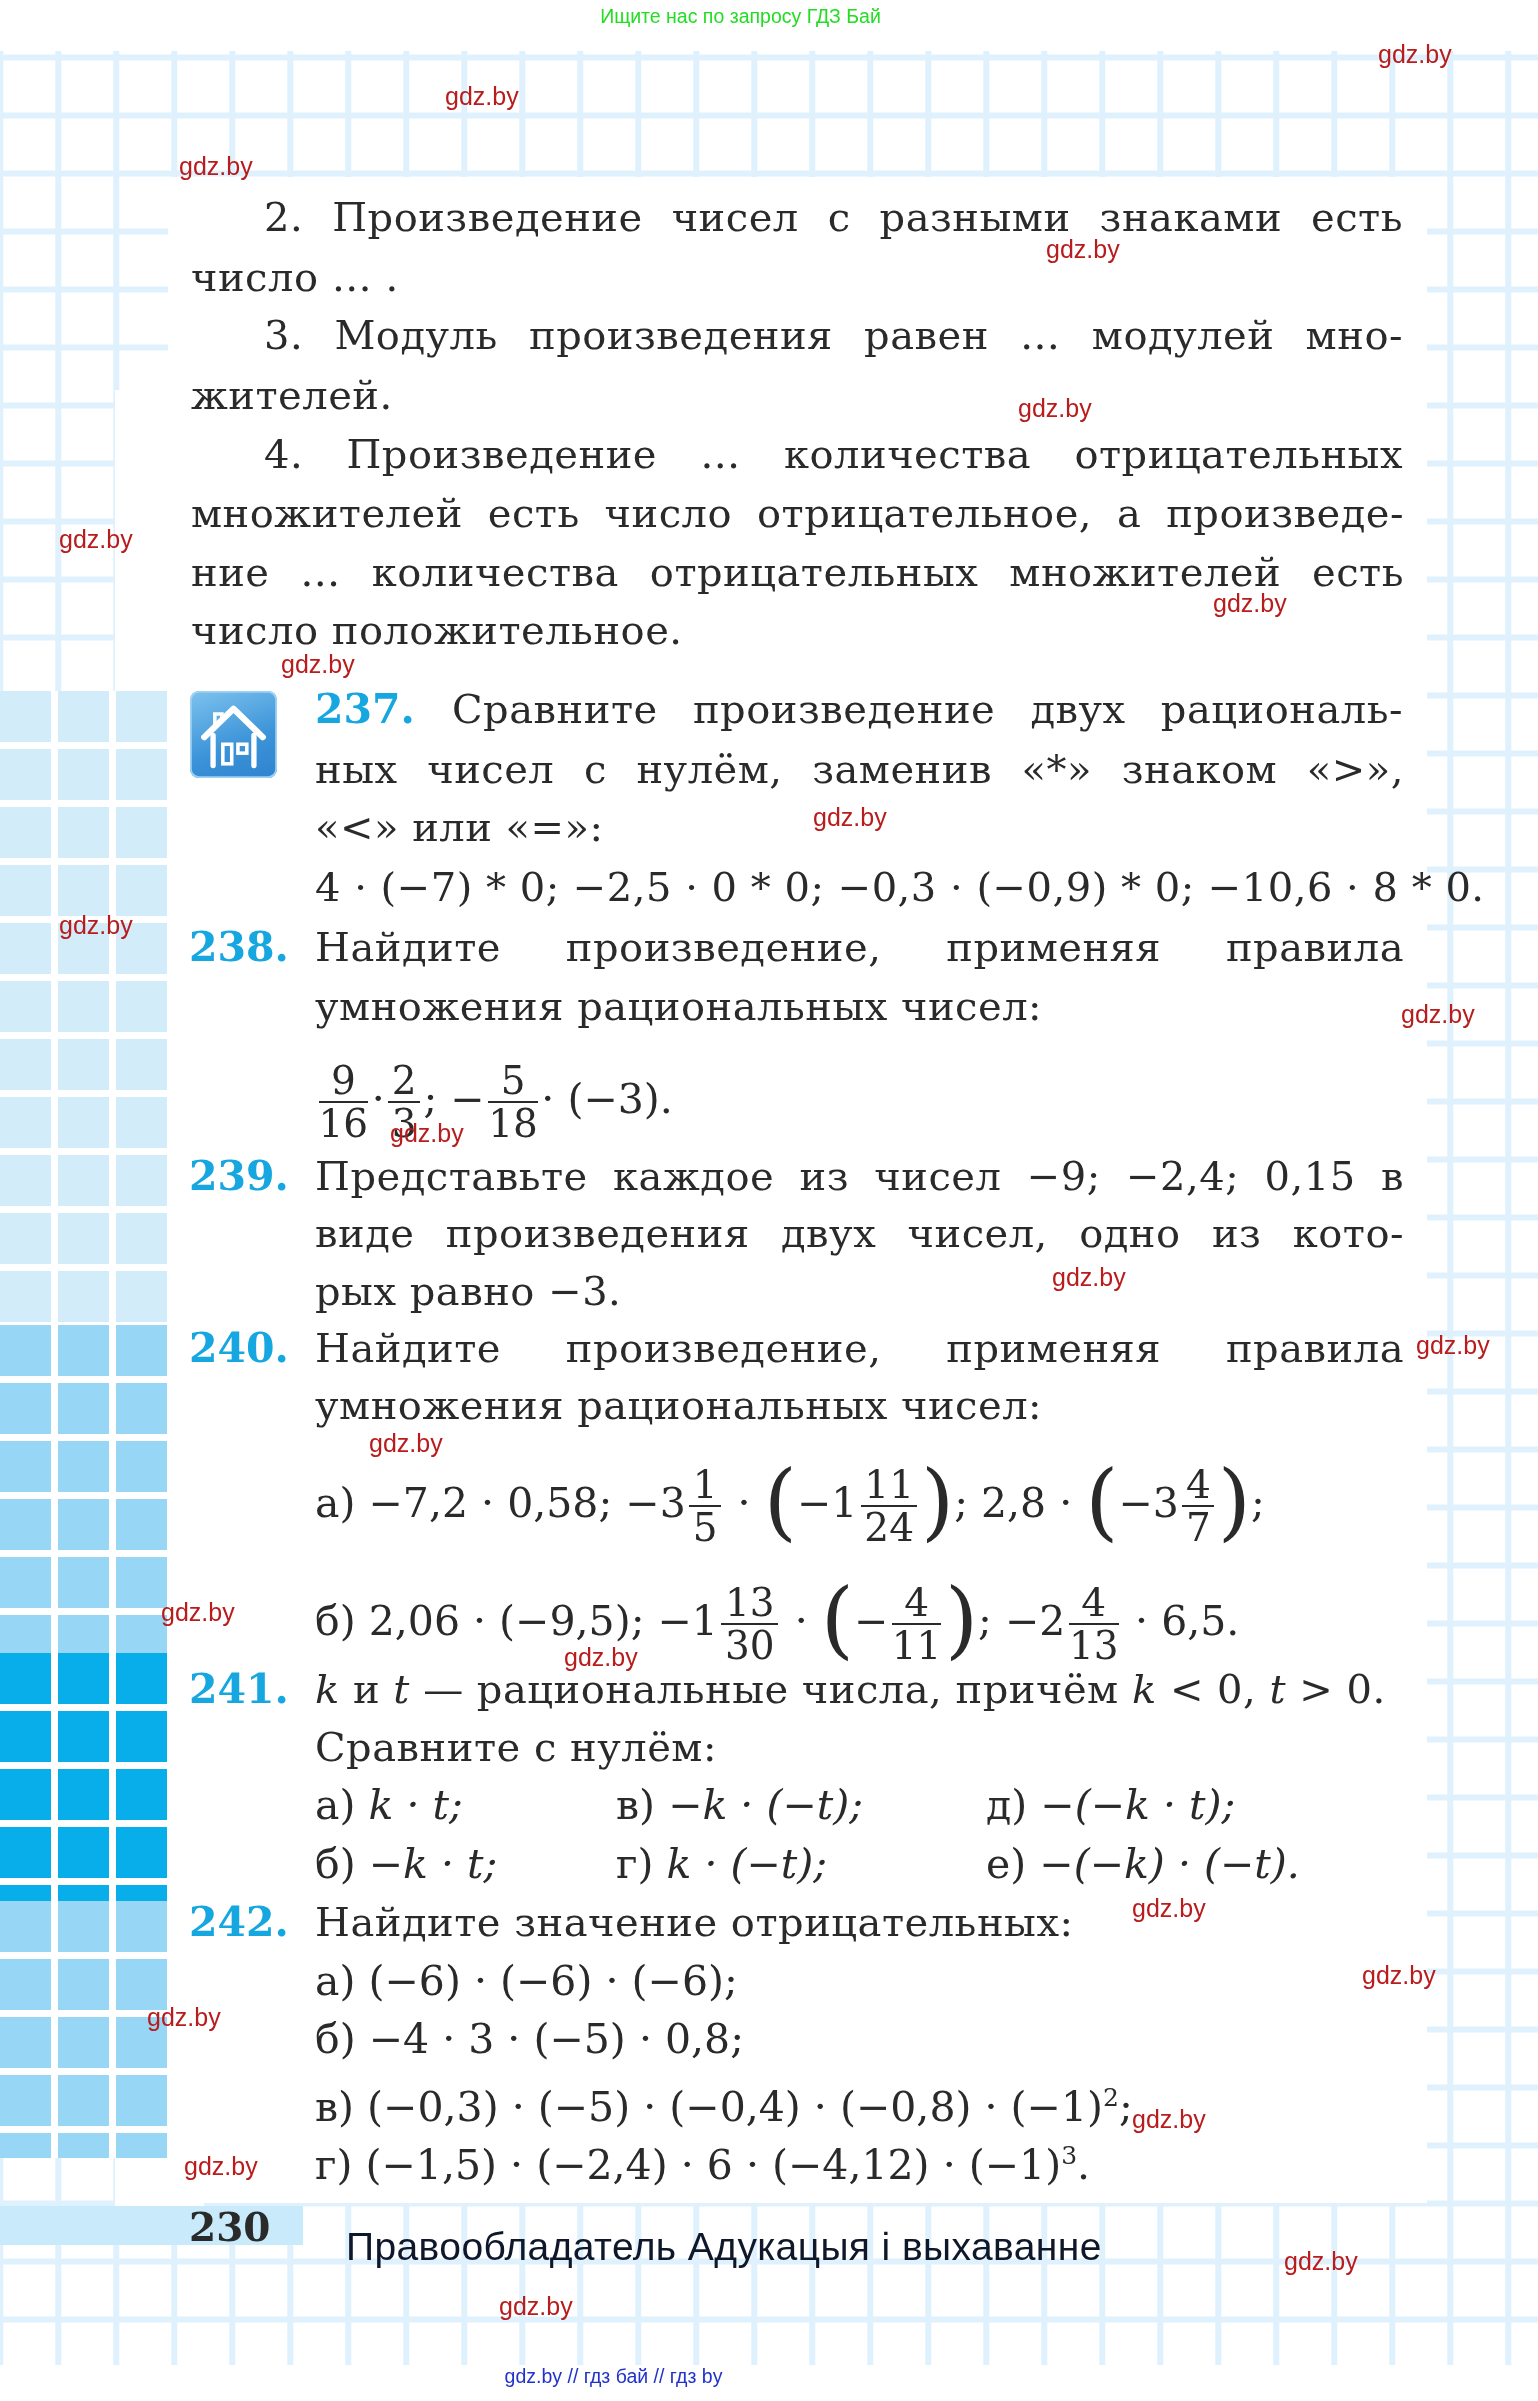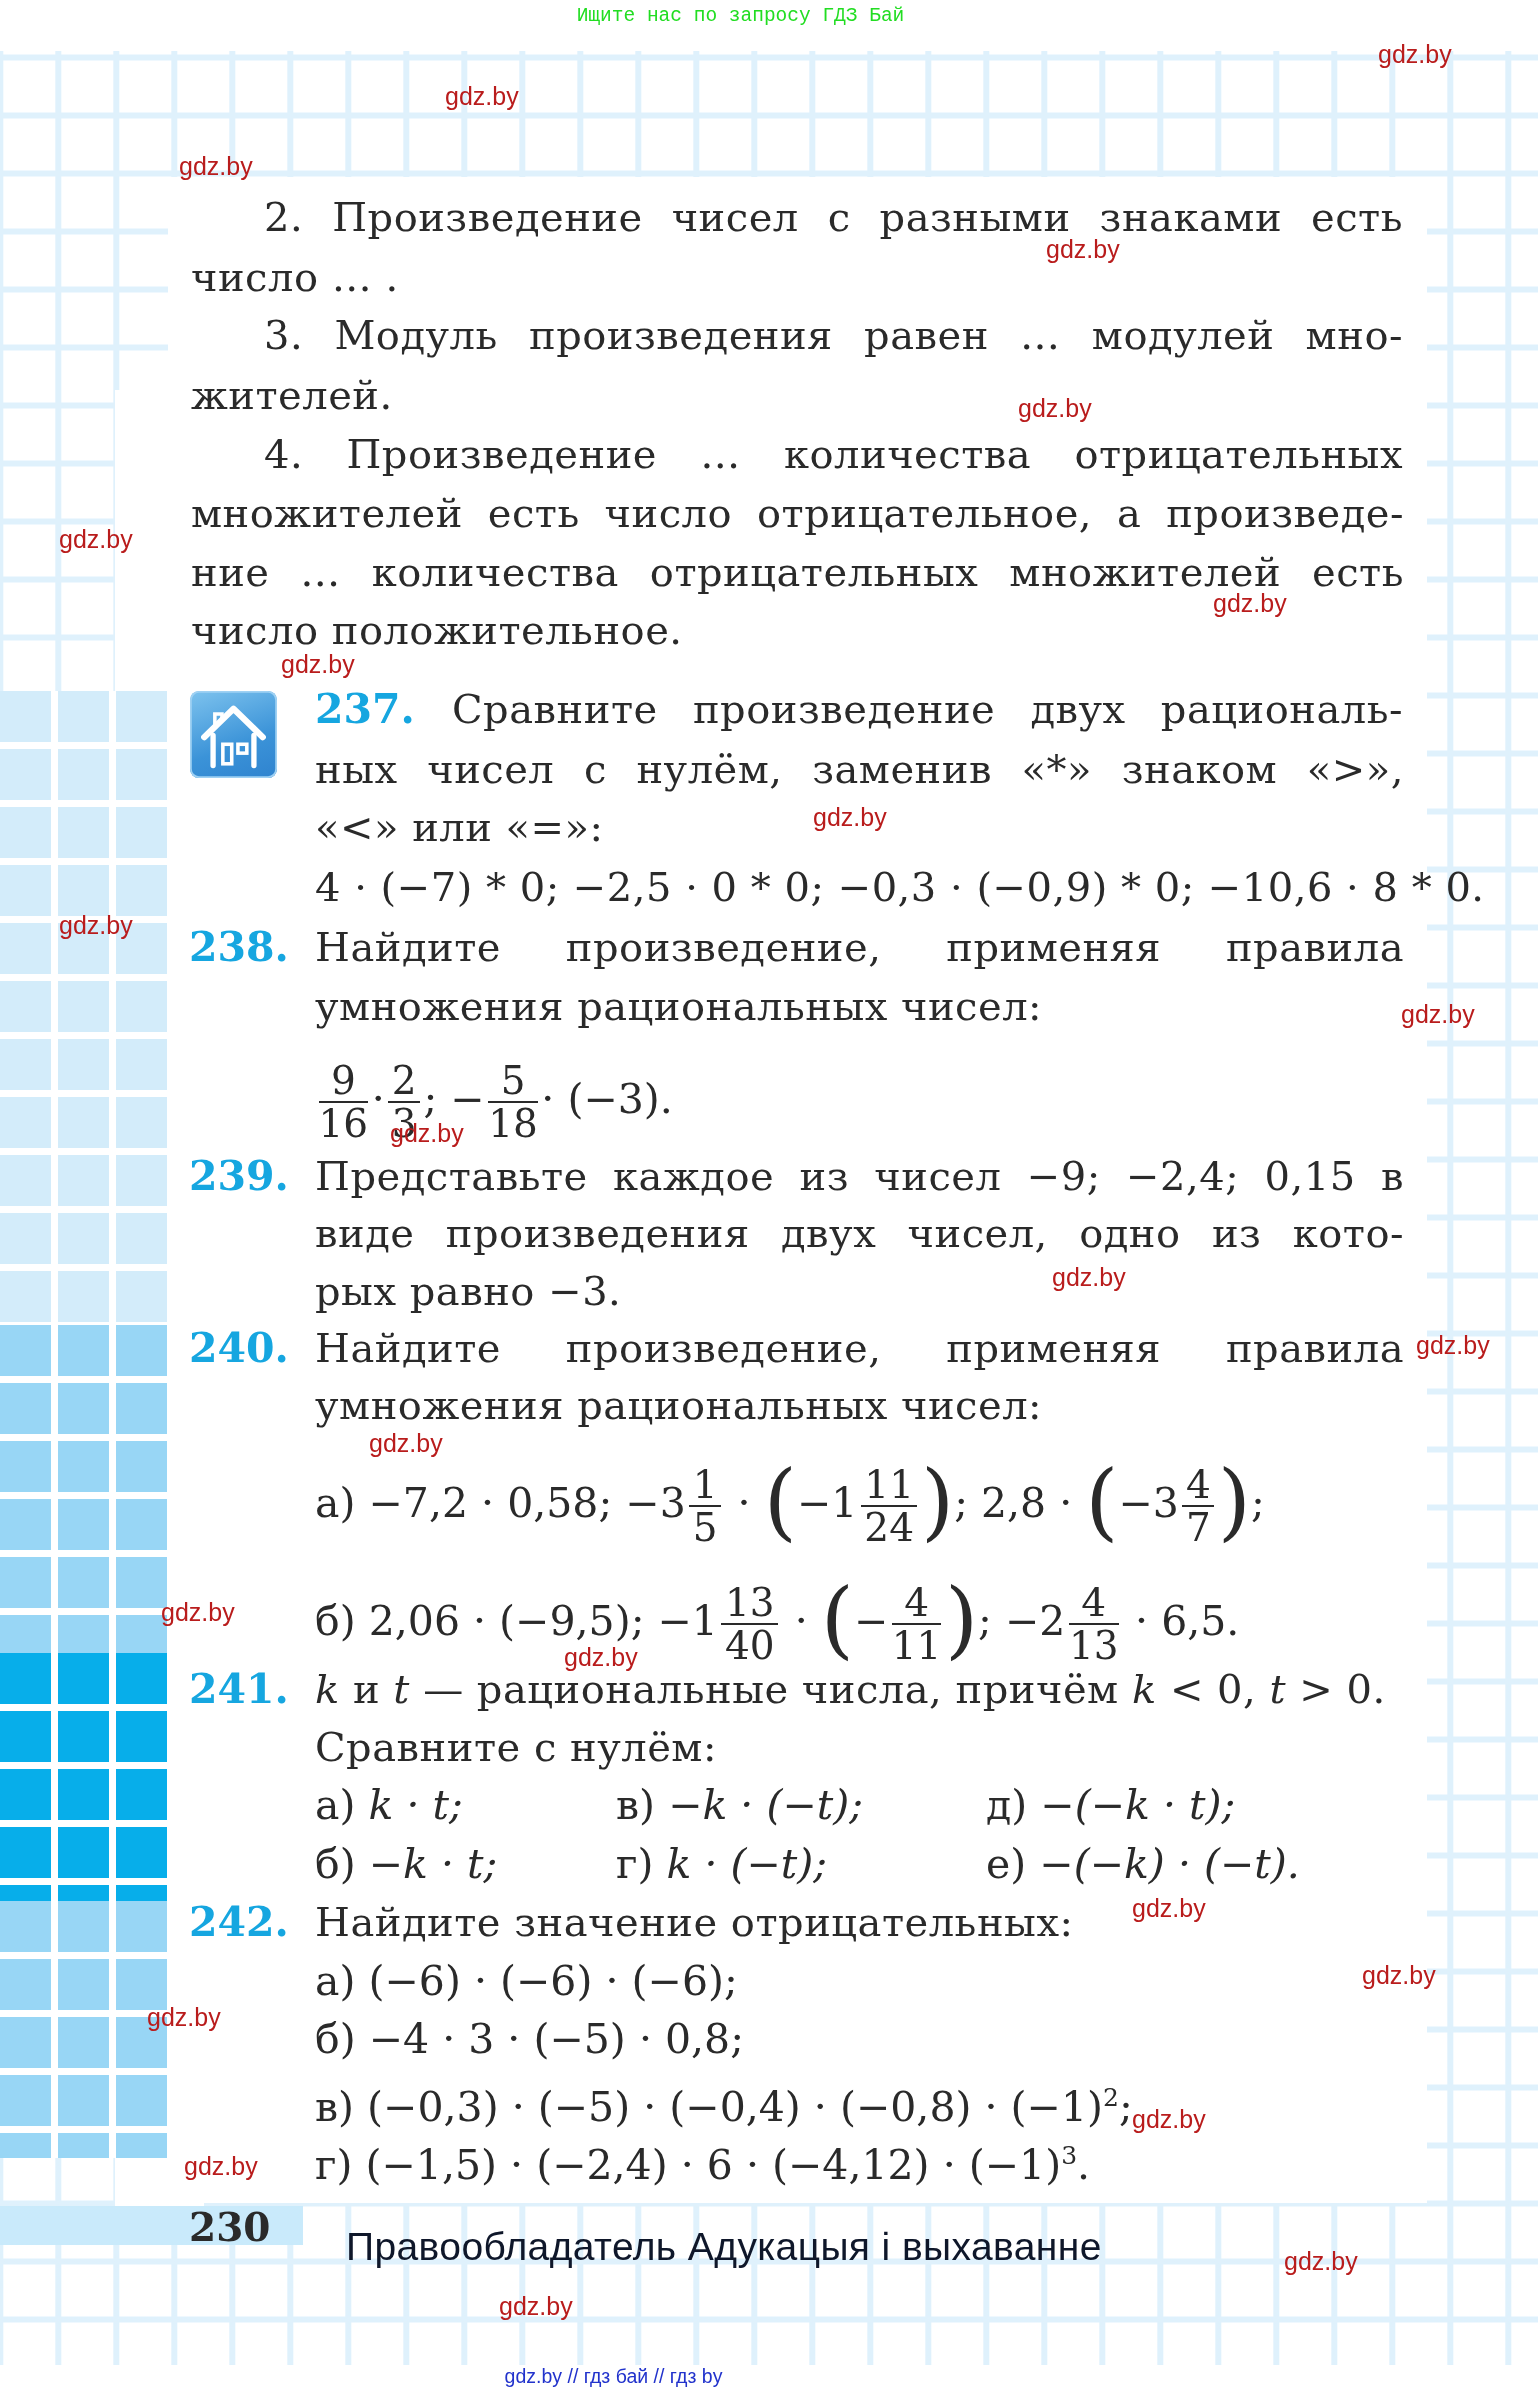--- a/index.html
+++ b/index.html
@@ -1,19 +1,19 @@
 <!DOCTYPE html>
 <html style="font-size:14px"><head>
 <meta charset="utf-8">
 <style>
   html, body { margin:0; padding:0; }
   body { width:1539px; height:2401px; position:relative; background:#ffffff; overflow:hidden;
          font-family:"DejaVu Serif", "Liberation Serif", serif; color:#2a2a2a; }
   .topnote { position:absolute; top:5.3px; left:0; width:1481px; text-align:center;
-             font-family:Liberation Mono, monospace; font-size:19.5px; color:#22dd22; }
+             font-family:Liberation Sans, sans-serif; font-size:19.5px; color:#22dd22; }
   .botnote { position:absolute; top:2365px; left:0; width:1227px; text-align:center;
              font-family:"Liberation Sans", sans-serif; font-size:19.5px; color:#2233cc; }
   .gridbg { position:absolute; left:0; top:51px; width:1539px; height:2314px;
     background-color:#ffffff;
     background-image:
       linear-gradient(to right, #dff1fc 0, #dff1fc 6.2px, transparent 6.2px),
       linear-gradient(to bottom, #dff1fc 0, #dff1fc 6.2px, transparent 6.2px);
     background-size:58px 58px, 58px 58px;
     background-position:-2.7px 0, 0 3.5px; }
   .whitearea { position:absolute; left:168px; top:177px; width:1259px; height:2026px; background:#ffffff; }
@@ -97,21 +97,21 @@
 <div class="line just" style="top:1208px;left:315px;width:1089px">виде произведения двух чисел, одно из кото-</div>
 <div class="line" style="top:1266px;left:315px">рых равно −3.</div>
 
 <div class="num" style="top:1323px">240.</div>
 <div class="line just" style="top:1323px;left:315px;width:1089px">Найдите произведение, применяя правила</div>
 <div class="line" style="top:1380px;left:315px">умножения рациональных чисел:</div>
 <div class="math" style="top:1464px;left:315px">
   <span>а)</span> <span>−7,2 · 0,58; −3</span><span class="frac"><span class="n">1</span><span>5</span></span> <span>·</span> <span class="big">(</span><span>−1</span><span class="frac"><span class="n">11</span><span>24</span></span><span class="big">)</span><span>; 2,8 ·</span> <span class="big">(</span><span>−3</span><span class="frac"><span class="n">4</span><span>7</span></span><span class="big">)</span><span>;</span>
 </div>
 <div class="math" style="top:1582px;left:315px">
-  <span>б)</span> <span>2,06 · (−9,5); −1</span><span class="frac"><span class="n">13</span><span>40</span></span> <span>·</span> <span class="big">(</span><span>−</span><span class="frac"><span class="n">4</span><span>11</span></span><span class="big">)</span><span>; −2</span><span class="frac"><span class="n">4</span><span>13</span></span> <span>· 6,5.</span>
+  <span>б)</span> <span>2,06 · (−9,5); −1</span><span class="frac"><span class="n">13</span><span>30</span></span> <span>·</span> <span class="big">(</span><span>−</span><span class="frac"><span class="n">4</span><span>11</span></span><span class="big">)</span><span>; −2</span><span class="frac"><span class="n">4</span><span>13</span></span> <span>· 6,5.</span>
 </div>
 
 <div class="num" style="top:1664px">241.</div>
 <div class="line" style="top:1664px;left:315px"><i>k</i><span> и </span><i>t</i><span> — рациональные числа, причём </span><i>k</i><span> &lt; 0, </span><i>t</i><span> &gt; 0.</span></div>
 <div class="line" style="top:1722px;left:315px">Сравните с нулём:</div>
 <div class="math" style="top:1780px;left:315px"><span>а)</span> <i>k · t;</i></div>
 <div class="math" style="top:1839px;left:315px"><span>б)</span> <i>−k · t;</i></div>
 <div class="math" style="top:1780px;left:616px"><span>в)</span> <i>−k · (−t);</i></div>
 <div class="math" style="top:1839px;left:616px"><span>г)</span> <i>k · (−t);</i></div>
 <div class="math" style="top:1780px;left:986px"><span>д)</span> <i>−(−k · t);</i></div>

